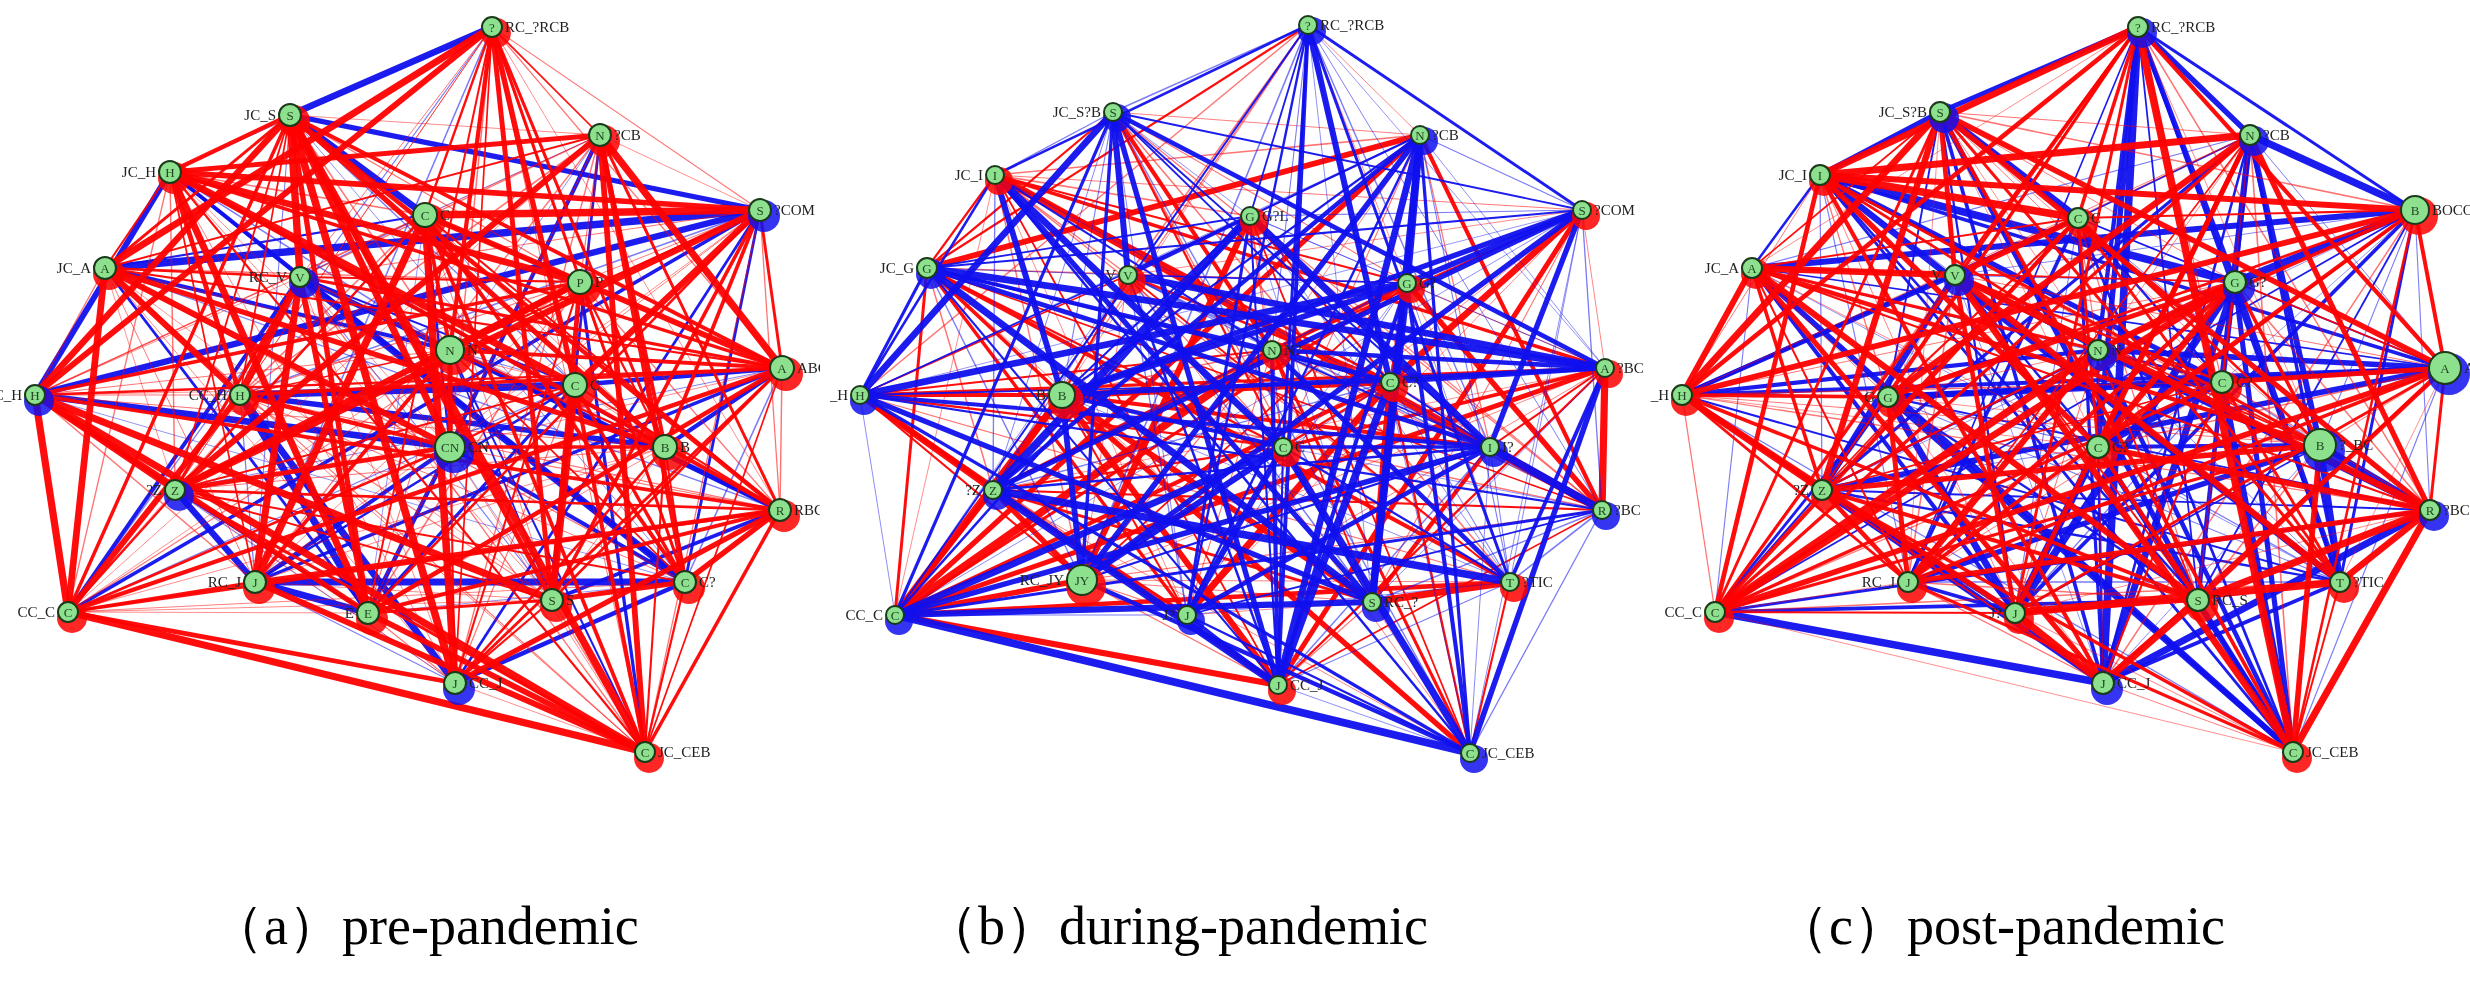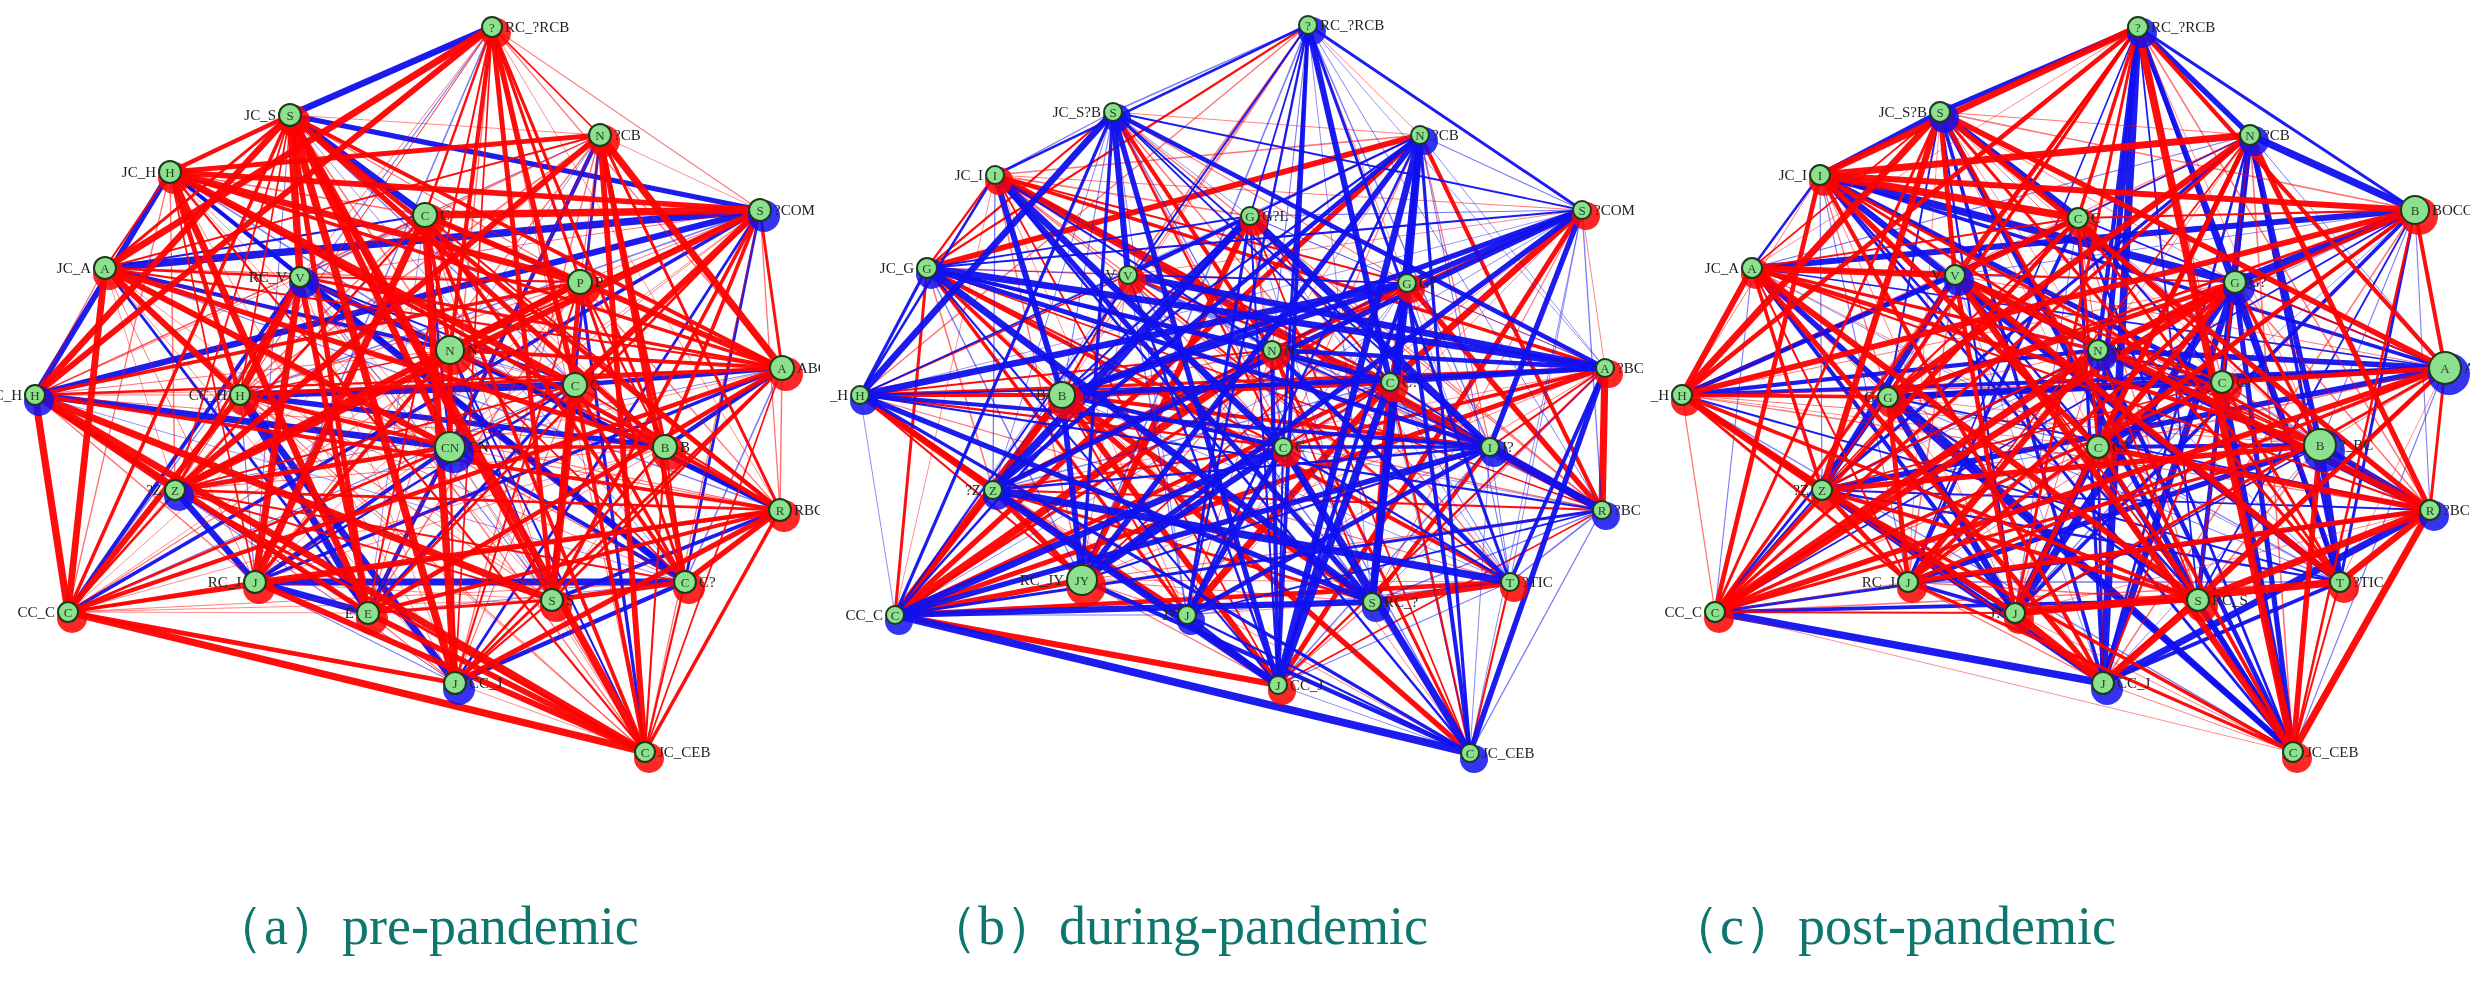--- a/index.html
+++ b/index.html
@@ -1,19 +1,19 @@
 <!DOCTYPE html>
 <html><head>
 <meta charset="utf-8">
 <style>
   html, body { margin: 0; padding: 0; background: #ffffff; }
   body { width: 2470px; height: 988px; position: relative; overflow: hidden; font-family: "Liberation Serif", serif; }
   .panel { position: absolute; top: 0; width: 820px; height: 800px; }
   .panel svg { position: absolute; left: 0; top: 0; width: 820px; height: 800px; }
-  .caption { position: absolute; top: 890px; font-size: 54px; color: #0f766e; white-space: nowrap; font-family: "Liberation Serif", "DejaVu Serif", serif; }
+  .caption { position: absolute; top: 890px; font-size: 54px; color: #000000; white-space: nowrap; font-family: "Liberation Serif", "DejaVu Serif", serif; }
   .node-label { font-family: "Liberation Serif", serif; font-size: 15px; fill: #222; }
   .node-glyph { font-family: "Liberation Serif", serif; font-size: 13px; fill: #224422; text-anchor: middle; dominant-baseline: central; }
 </style>
 </head>
 <body>
 
 <div class="panel" style="left:0px;">
   <svg id="svg-a" viewBox="0 0 820 800">
       <g>
         <line x1="492" y1="27" x2="290" y2="115" stroke="#1010ee" stroke-width="6.63" stroke-opacity="0.95"></line>
@@ -1377,13 +1377,13 @@
       <g>
         <circle cx="643" cy="752" r="10" fill="#8de08d" stroke="#1a3a1a" stroke-width="2"></circle>
         <text x="643" y="752" class="node-glyph">C</text>
         <text x="656" y="757" text-anchor="start" class="node-label">JC_CEB</text>
       </g>
     </svg>
 </div>
 
 <div class="caption" style="left:210px;">（a）pre-pandemic</div>
 <div class="caption" style="left:924px;">（b）during-pandemic</div>
-<div class="caption" style="left:1666px;">（c）post-pandemic</div>
+<div class="caption" style="left:1775px;">（c）post-pandemic</div>
 
 </body></html>

